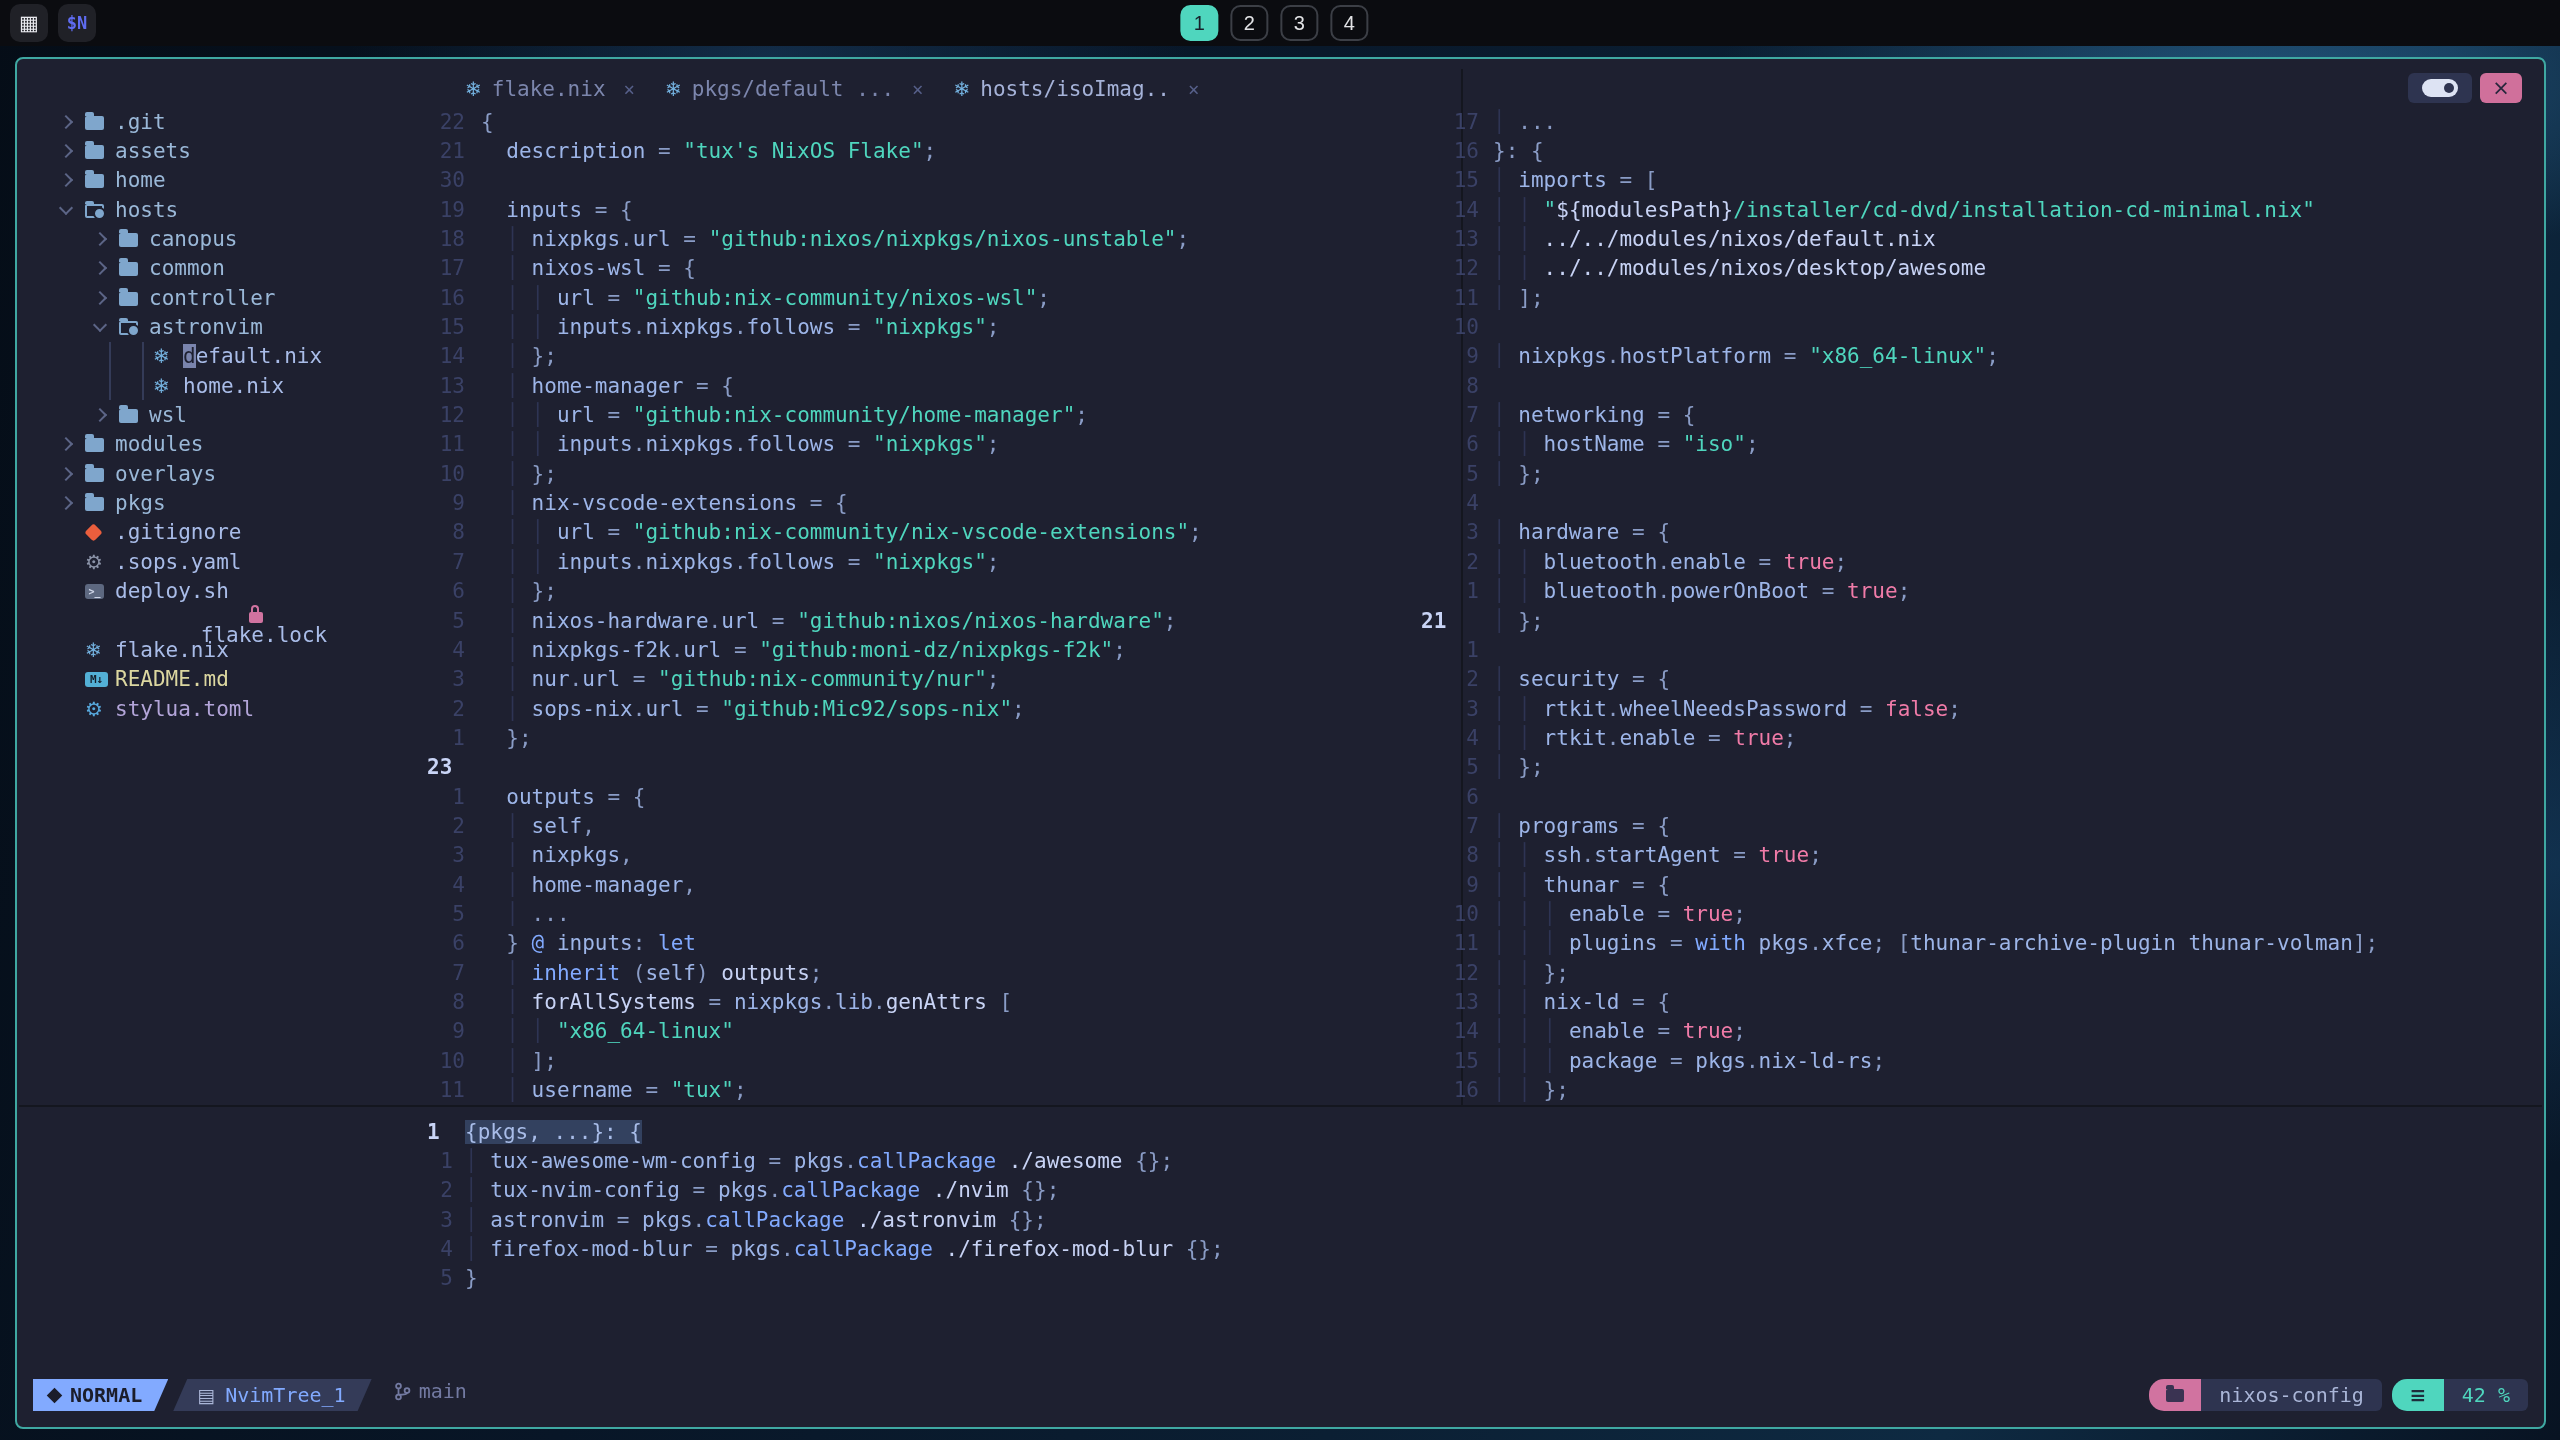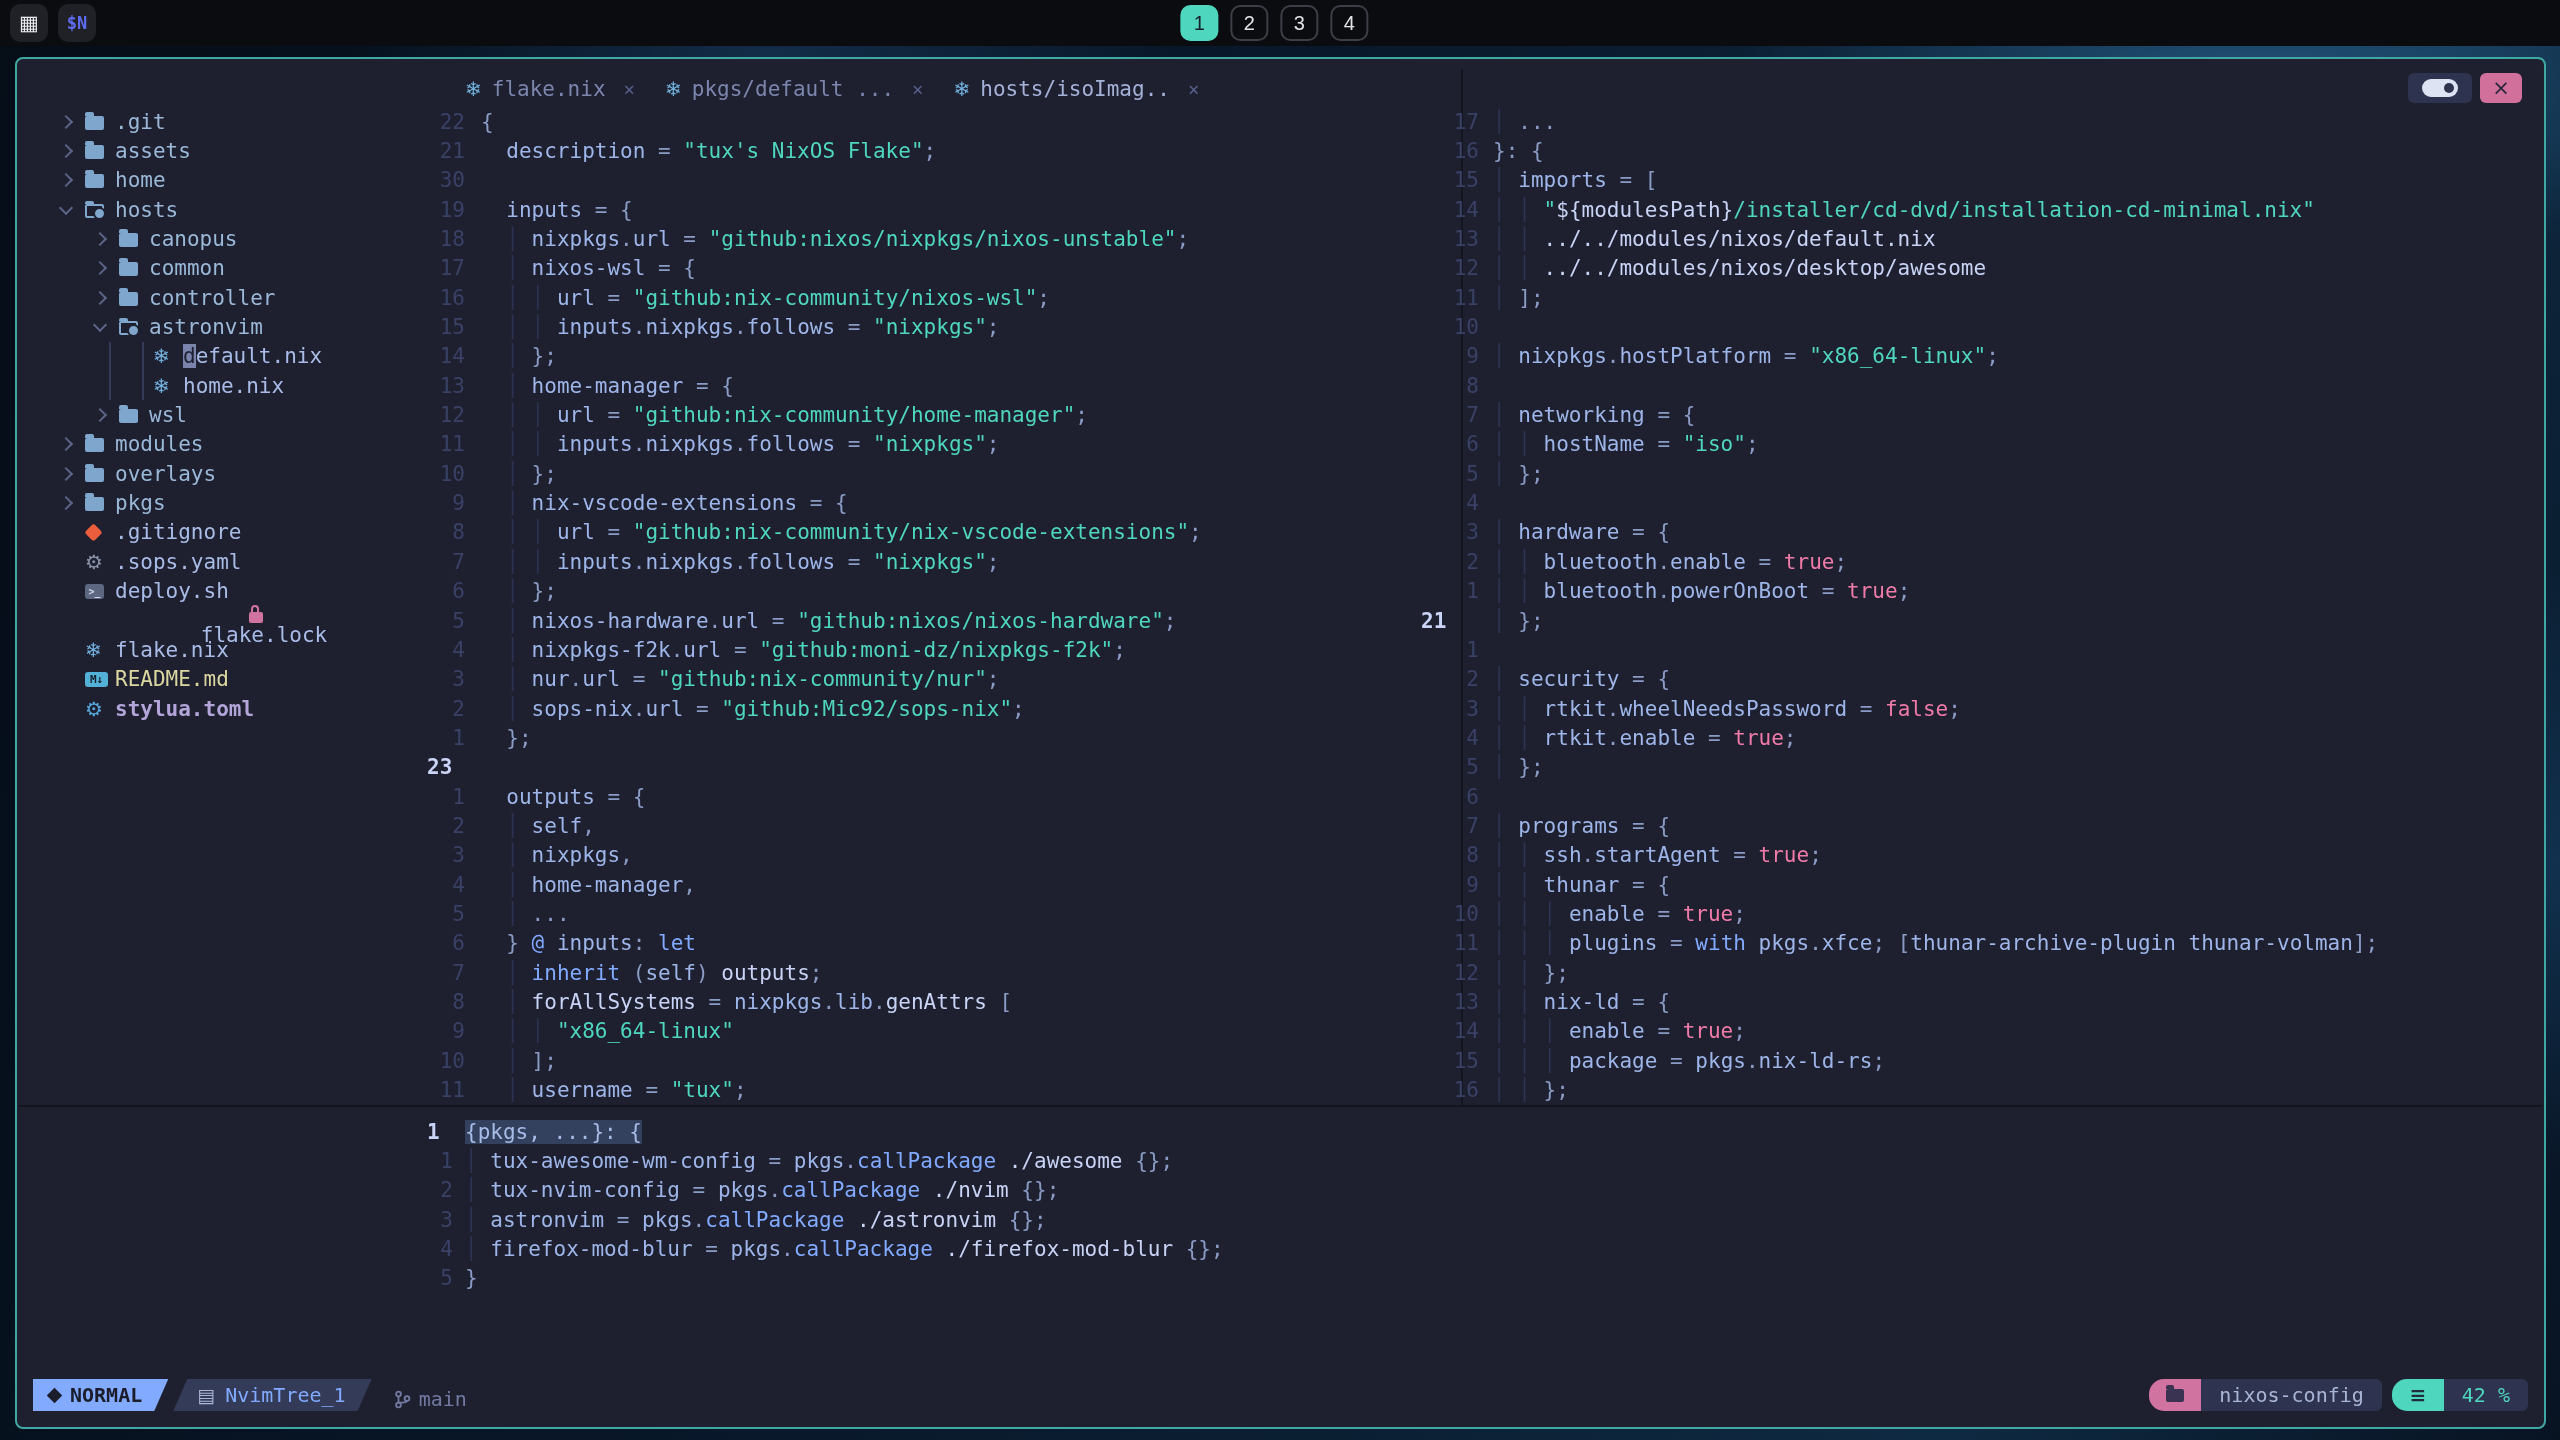--- a/index.html
+++ b/index.html
@@ -82,25 +82,25 @@
   .ico-git{width:13px;height:13px;background:#ea5e3d;border-radius:3px;transform:rotate(45deg);margin-left:2px;}
   .ico-gear{color:#8b93a8;font-family:"DejaVu Sans",sans-serif;font-size:20px;}
   .ico-gear-blue{color:#57a8dd;font-family:"DejaVu Sans",sans-serif;font-size:20px;}
   .ico-shell{width:19px;height:15px;background:#5d6880;border-radius:3px;color:#cfd6e8;font-size:10px;display:flex;align-items:center;justify-content:center;font-weight:bold;}
   .ico-lock{width:14px;height:11px;background:#d173a0;border-radius:2px;position:relative;margin-top:6px;}
   .ico-lock::before{content:"";position:absolute;top:-7px;left:2px;width:8px;height:8px;border:2px solid #d173a0;border-bottom:none;border-radius:5px 5px 0 0;box-sizing:border-box;}
   .ico-md{width:23px;height:15px;background:#53b0d6;border-radius:3px;color:#16202c;font-size:11px;font-weight:bold;display:flex;align-items:center;justify-content:center;letter-spacing:0;}
   .tlabel{color:#a9bce8;}
   .tlabel.dir{color:#9ab8d8;}
   .tlabel.yellow{color:#dcd7a0;}
-  .tlabel.purple{color:#b3a5d9;font-weight:bold;}
+  .tlabel.purple{color:#b3a5d9;}
   .cblock{background:#7a84ad;color:#1e2030;}
   .tguide{position:absolute;top:0;width:2px;height:29.35px;background:#343b58;}
   
-  .statusbar{position:absolute;left:16px;right:16px;top:1320px;height:32px;display:flex;align-items:flex-end;
+  .statusbar{position:absolute;left:16px;right:16px;top:1320px;height:32px;display:flex;align-items:flex-start;
      font-family:"DejaVu Sans Mono",monospace;font-size:20px;}
   .seg-mode{height:32px;background:#82aaff;color:#1b1d2b;font-weight:bold;display:flex;align-items:center;gap:10px;
      padding:0 26px 0 16px;clip-path:polygon(0 0,100% 0,calc(100% - 14px) 100%,0 100%);}
   .vim-ico{width:11px;height:11px;background:#1b1d2b;transform:rotate(45deg);}
   .seg-buf{height:32px;background:#343b58;color:#82aaff;display:flex;align-items:center;gap:10px;margin-left:5px;
      padding:0 26px 0 24px;clip-path:polygon(14px 0,100% 0,calc(100% - 14px) 100%,0 100%);}
   .doc-ico{color:#aab6d8;font-family:"DejaVu Sans",sans-serif;font-size:19px;}
   .branch{display:flex;align-items:center;gap:8px;color:#737aa2;margin-left:22px;}
   .sb-right{margin-left:auto;display:flex;align-items:center;gap:10px;}
   .cap{height:32px;width:52px;border-radius:15px 0 0 15px;display:flex;align-items:center;justify-content:center;}

